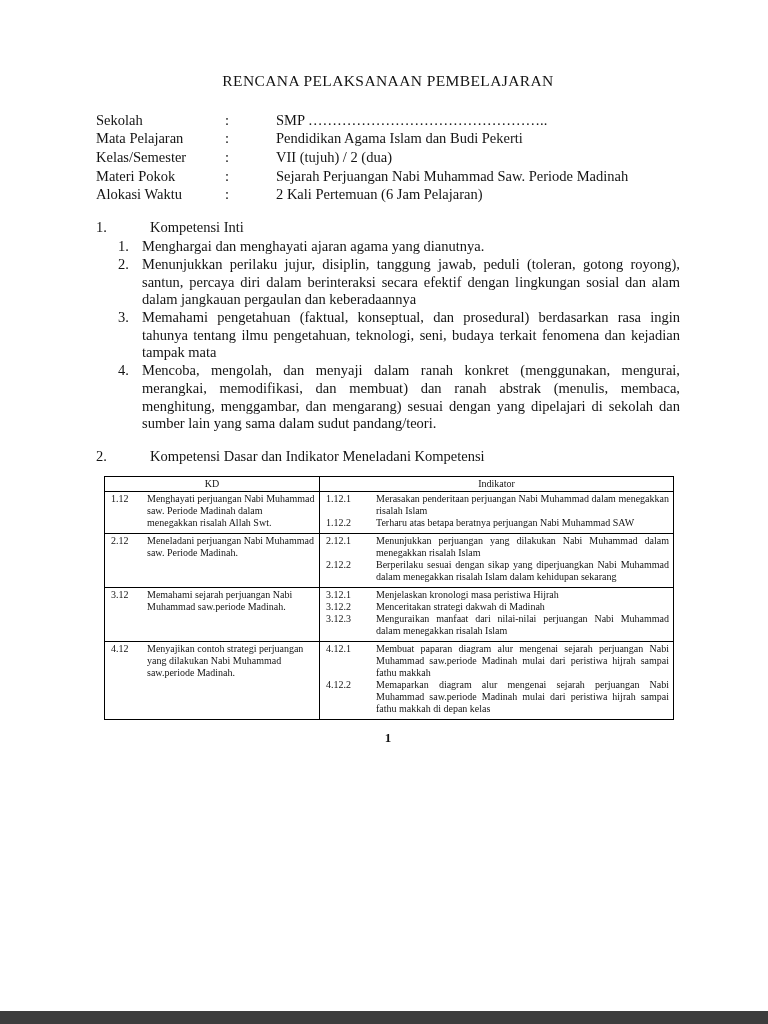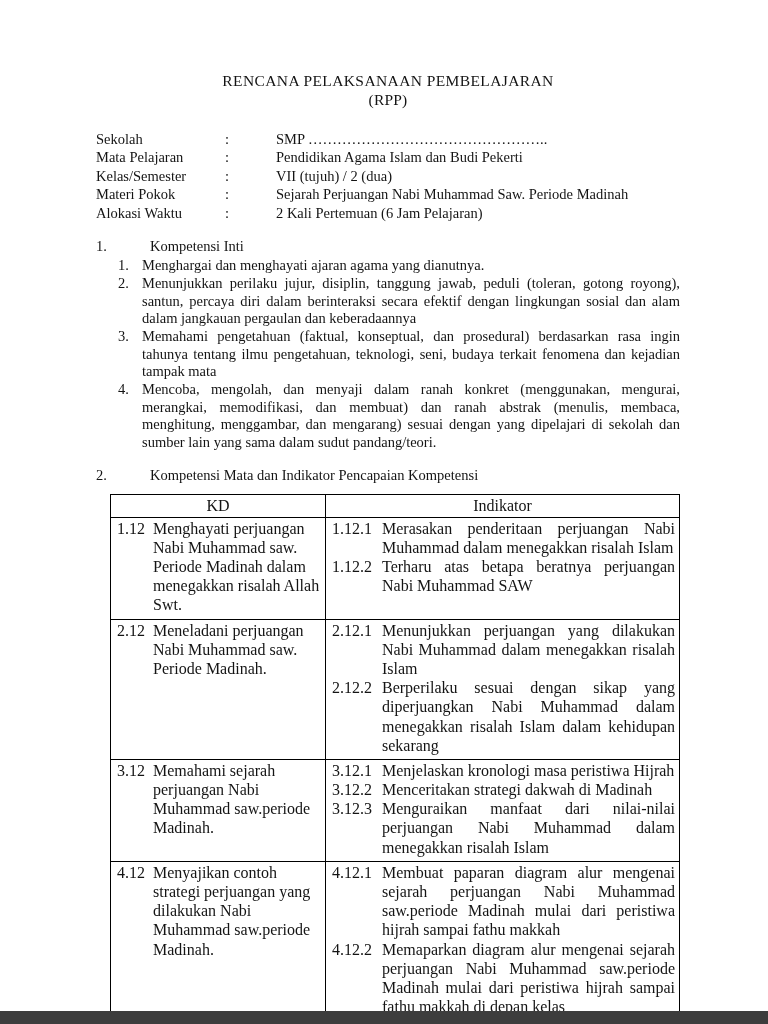--- a/index.html
+++ b/index.html
@@ -32,23 +32,23 @@
   .sec-text { flex: 1; margin-left: 32px; }
 
   .ki-list { margin-top: 2px; }
   .ki-item { display: flex; margin-left: 22px; }
   .ki-num { width: 24px; flex: none; }
   .ki-text { flex: 1; text-align: justify; }
 
   .kd-table {
     border-collapse: collapse;
     width: calc(100% - 14px);
-    margin-left: 14px;
+    margin-left: 8px;
     margin-top: 10px;
-    font-size: 16px;
+    font-size: 10px;
     line-height: 1.2;
   }
   .kd-table th, .kd-table td {
     border: 1px solid #000;
     vertical-align: top;
     padding: 1px 4px 4px 6px;
   }
   .kd-table th { font-weight: 400; text-align: center; padding: 1px 2px; }
   .col-kd { width: 215px; }
 
@@ -70,21 +70,20 @@
   }
 </style>
 </head>
 <body>
 
 <div class="page">
   <div class="content">
 
     <div class="doc-title">
       <div class="t1">RENCANA PELAKSANAAN PEMBELAJARAN</div>
-      <div class="t2">(RPP)</div>
     </div>
 
     <div class="metadata">
       <div class="meta-row">
         <span class="meta-label">Sekolah</span>
         <span class="meta-colon">:</span>
         <span class="meta-value">SMP …………………………………………..</span>
       </div>
       <div class="meta-row">
         <span class="meta-label">Mata Pelajaran</span>
@@ -127,21 +126,21 @@
         <div class="ki-text">Memahami pengetahuan (faktual, konseptual, dan prosedural) berdasarkan rasa ingin tahunya tentang ilmu pengetahuan, teknologi, seni, budaya terkait fenomena dan kejadian tampak mata</div>
       </div>
       <div class="ki-item">
         <span class="ki-num">4.</span>
         <div class="ki-text">Mencoba, mengolah, dan menyaji dalam ranah konkret (menggunakan, mengurai, merangkai, memodifikasi, dan membuat) dan ranah abstrak (menulis, membaca, menghitung, menggambar, dan mengarang) sesuai dengan yang dipelajari di sekolah dan sumber lain yang sama dalam sudut pandang/teori.</div>
       </div>
     </div>
 
     <div class="section-heading">
       <span class="sec-num">2.</span>
-      <span class="sec-text">Kompetensi Mata dan Indikator Pencapaian Kompetensi</span>
+      <span class="sec-text">Kompetensi Dasar dan Indikator Meneladani Kompetensi</span>
     </div>
 
     <table class="kd-table">
       <colgroup>
           <col class="col-kd">
           <col class="col-ind">
         </colgroup>
       <thead>
         <tr>
           <th>KD</th>

